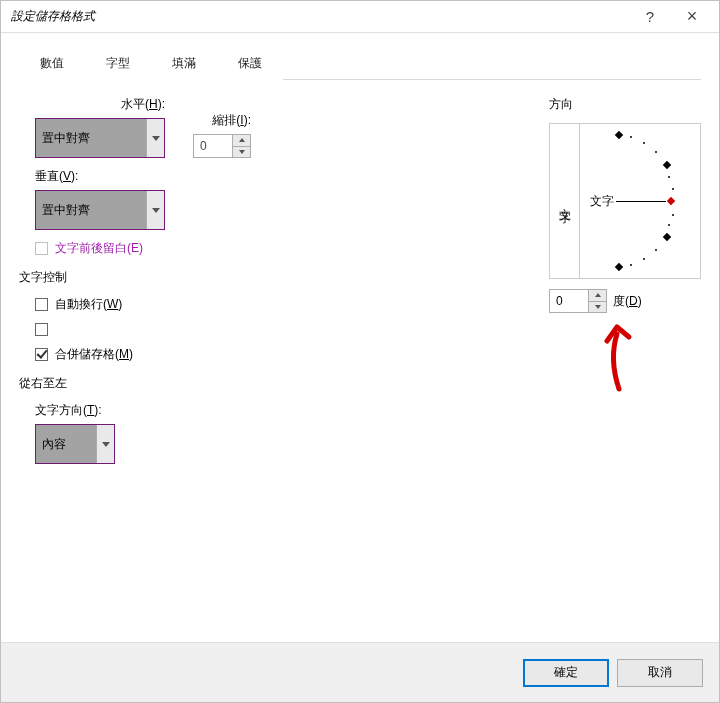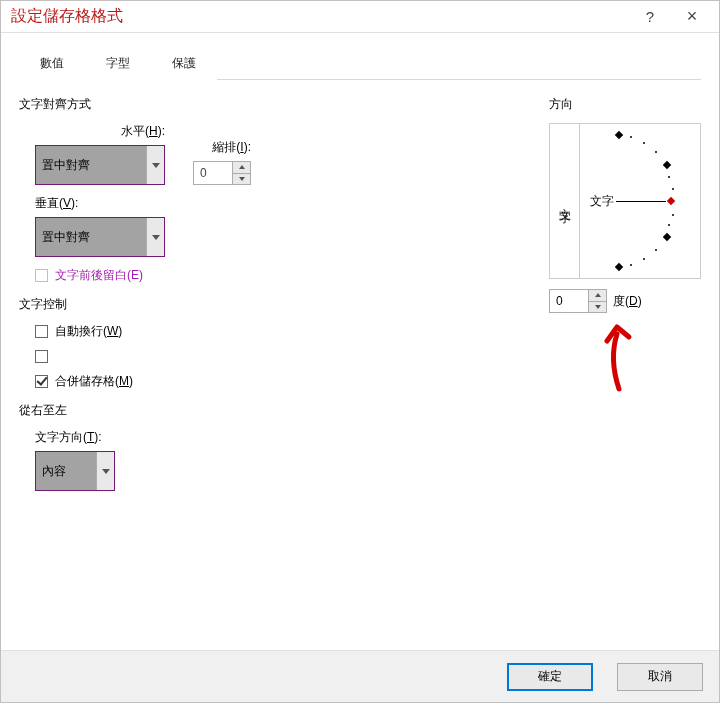--- a/index.html
+++ b/index.html
@@ -23,22 +23,23 @@
   .titlebar {
     height: 32px;
     background: #fff;
     border-bottom: 1px solid #e0e0e0;
     display: flex;
     align-items: center;
     padding: 0 6px 0 10px;
   }
   .titlebar .title {
     flex: 1;
-    font-size: 16px;
-    color: #b91c1c;
+    font-size: 12px;
+    color: #000000;
+    font-style: italic;
   }
   .titlebar .btn {
     width: 42px;
     height: 30px;
     display: flex;
     align-items: center;
     justify-content: center;
     font-size: 15px;
     color: #444;
     cursor: pointer;
@@ -224,28 +225,28 @@
   .dot {
     position: absolute;
     width: 2px; height: 2px;
     background: #000;
     border-radius: 50%;
   }
   .deg-row { display: flex; align-items: center; gap: 6px; }
   .footer {
     position: absolute;
     bottom: 0; left: 0; right: 0;
-    height: 52px;
+    height: 60px;
     border-top: 1px solid #e0e0e0;
     background: #f0f0f0;
     display: flex;
     justify-content: flex-end;
     align-items: center;
     padding: 0 16px;
-    gap: 24px;
+    gap: 8px;
   }
   .dlg-btn {
     min-width: 86px;
     height: 28px;
     background: #e9e9e9;
     border: 1px solid #acacac;
     font-size: 12px;
     cursor: pointer;
     display: flex;
     align-items: center;
@@ -275,28 +276,28 @@
     <div class="btn">
         <span style="font-size:18px;">×</span>
       </div>
   </div>
 
   <div class="body">
 
     <div class="tabs">
       <div class="tab"><span>數值</span></div>
       <div class="tab"><span>字型</span></div>
+      <div class="tab"><span>填滿</span></div>
       <div class="tab"><span>保護</span></div>
     </div>
 
     <div class="content">
 
       <div class="left-col">
 
-        <div class="section-label">文字對齊方式</div>
         <div class="indent">
           <div class="row">
             <div>
               <div class="field-label">水平(<u>H</u>):</div>
               <div class="combo">
                 <div class="cb-text">置中對齊</div>
                 <div class="cb-btn">
                     <div class="arrow-down"></div>
                   </div>
               </div>

